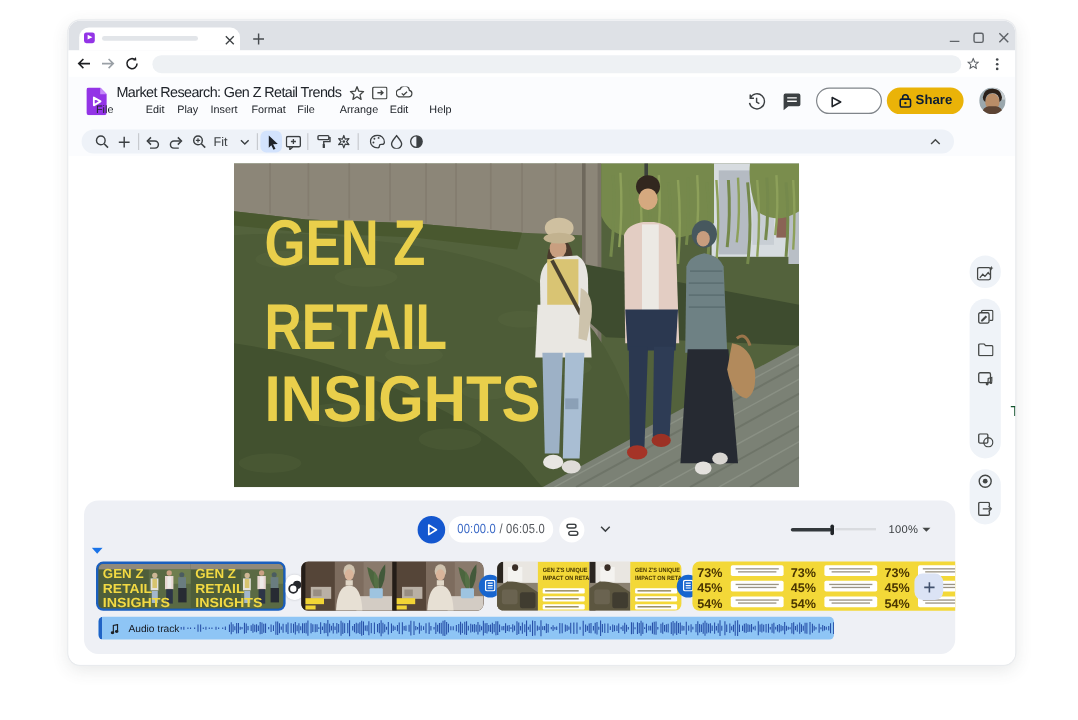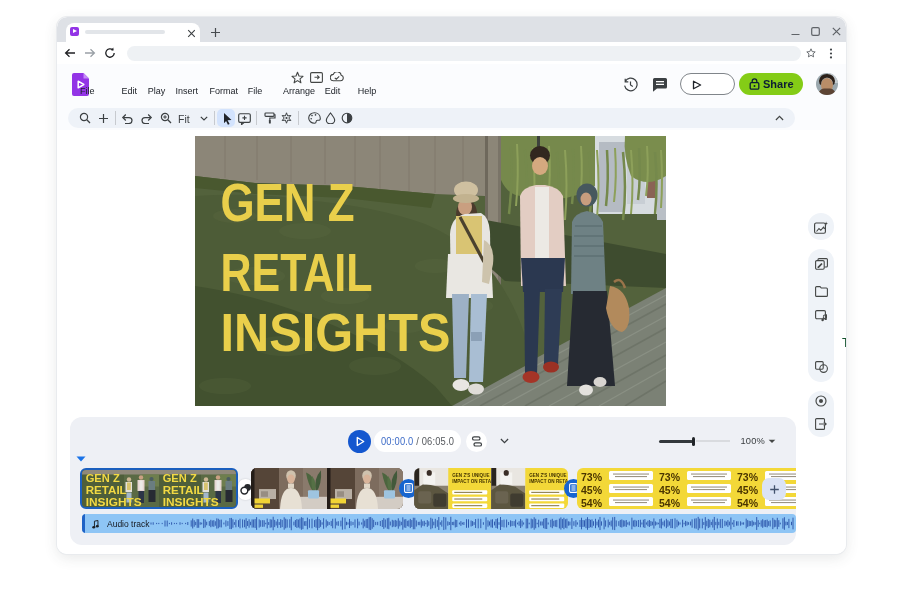--- a/index.html
+++ b/index.html
@@ -13,21 +13,21 @@
   .tabph { position:absolute; left:19px; top:6.5px; width:80px; height:4.5px; background:#e2e5e9; border-radius:2.2px; }
   .navbar { position:absolute; left:0; top:25px; width:789px; height:22px; background:#fff; }
   .addr { position:absolute; left:70px; top:28.5px; width:674px; height:15.5px; background:#eef1f4; border-radius:8px; }
   .appbar { position:absolute; left:0; top:47px; width:789px; height:66px; background:#fbfcfe; }
   .toolbar { position:absolute; left:11px; top:90.5px; width:727px; height:20.5px; background:#eef2f8; border-radius:10.5px; }
   .title { position:absolute; left:40px; top:52.5px; font-size:12px; letter-spacing:-0.5px; color:#20242a; white-space:nowrap; }
   .menus { position:absolute; top:68.5px; font-size:9px; color:#20242a; white-space:nowrap; }
   .menus { left:0; } .menus span { position:absolute; top:0; }
   .icn { position:absolute; }
   .playbtn { position:absolute; left:623px; top:56px; width:55px; height:22px; border:1px solid #80858a; border-radius:11px; background:#fff; }
-  .sharebtn { position:absolute; left:682px; top:56px; width:64px; height:22px; border-radius:11px; background:#84cc16; }
+  .sharebtn { position:absolute; left:682px; top:56px; width:64px; height:22px; border-radius:11px; background:#eab308; }
   .panel { position:absolute; left:13px; top:400px; width:726px; height:128px; background:#eef0f5; border-radius:12px; }
   .sbpill { position:absolute; left:751px; width:26px; background:#eff3f8; border-radius:13px; }
   .clip { position:absolute; top:451px; height:41px; border-radius:6px; overflow:hidden; background:#888; }
   .timetext { font-size:9.3px; letter-spacing:0.2px; color:#5f6368; white-space:nowrap; }
 </style>
 </head>
 <body>
 <div class="win">
 
   <div class="tabstrip">
@@ -74,20 +74,21 @@
       <circle cx="2" cy="9.4" r="1.1" fill="#42464a"></circle>
     </svg>
 
   <div class="appbar"></div>
 
   <svg class="icn" style="left:14.5px;top:55.5px" width="17" height="23" viewBox="0 0 17 23">
     <path d="M2 0 H11.5 L17 5.5 V21 a2 2 0 0 1 -2 2 H2 a2 2 0 0 1 -2 -2 V2 a2 2 0 0 1 2 -2 Z" fill="#9334e6"></path>
     <path d="M11.5 0 L17 5.5 H11.5 Z" fill="#c58af9"></path>
     <path d="M6.2 8.2 L11.8 11.5 L6.2 14.8 Z" fill="none" stroke="#fff" stroke-width="1.5" stroke-linejoin="round"></path>
   </svg>
+  <div class="title">Market Research: Gen Z Retail Trends</div>
   <svg class="icn" style="left:233.5px;top:53.5px" width="13" height="13" viewBox="0 0 13 13">
       <path d="M6.5 1.2 L8 5 L12 5.3 L9 7.9 L9.9 11.8 L6.5 9.6 L3.1 11.8 L4 7.9 L1 5.3 L5 5 Z" fill="none" stroke="#444746" stroke-width="1.1" stroke-linejoin="round"></path>
     </svg>
   <svg class="icn" style="left:253px;top:54.5px" width="13" height="11" viewBox="0 0 13 11">
       <rect x="0.6" y="0.6" width="11.8" height="9.8" rx="1.2" fill="none" stroke="#444746" stroke-width="1.1"></rect>
       <path d="M4.5 5.3 H9 M7.2 3.4 L9.2 5.3 L7.2 7.2" fill="none" stroke="#444746" stroke-width="1.1"></path>
     </svg>
   <svg class="icn" style="left:272.5px;top:55px" width="14" height="10" viewBox="0 0 14 10">
       <path d="M3.6 8.8 a3.2 3.2 0 0 1 -0.3 -6.4 a4.1 4.1 0 0 1 7.9 0.9 a2.8 2.8 0 0 1 -0.6 5.5 Z" fill="none" stroke="#444746" stroke-width="1.1"></path>
       <path d="M4.8 5.8 L6.3 7.2 L9.2 4.4" fill="none" stroke="#444746" stroke-width="1.1"></path>
@@ -520,21 +521,21 @@
       <svg style="position:absolute;left:0;top:0" width="219" height="41" viewBox="0 0 219 41">
           <use href="#stg" x="4"></use>
           <use href="#stg" x="82"></use>
           <use href="#stg" x="160"></use>
         </svg>
     </div>
     <div class="abs" style="left:705px;top:461px;width:24px;height:22px;background:#dbe3f5;border-radius:7px;"></div>
     <svg class="icn" style="left:711.5px;top:466.5px" width="11" height="11" viewBox="0 0 11 11">
         <path d="M5.5 1.2 V9.8 M1.2 5.5 H9.8" stroke="#41516d" stroke-width="1.3"></path>
       </svg>
-    <div class="abs" id="audiotrack" style="left:25px;top:497px;width:714px;height:19px;background:#8ec5f5;border-radius:4px;overflow:hidden;">
+    <div class="abs" id="audiotrack" style="left:25px;top:497px;width:613px;height:19px;background:#8ec5f5;border-radius:4px;overflow:hidden;">
         <div class="abs" style="left:0;top:0;width:2.5px;height:19px;background:#1f62c5;"></div>
       <svg style="position:absolute;left:10px;top:5.5px" width="7" height="9" viewBox="0 0 8 10">
           <path d="M2.8 8 V1.2 L6.8 0.4 V6.8" fill="none" stroke="#1d2126" stroke-width="1.1"></path>
           <ellipse cx="2" cy="8.2" rx="1.7" ry="1.4" fill="#1d2126"></ellipse>
           <ellipse cx="6" cy="7" rx="1.7" ry="1.4" fill="#1d2126"></ellipse>
         </svg>
       <div class="abs" style="left:25px;top:5px;font-size:8.5px;color:#15181f;">Audio track</div>
       <svg id="wave" style="position:absolute;left:68px;top:0" width="646" height="19">
           <path d="M1.0 8.50V10.50M3.2 8.25V10.75M6.6 8.90V10.10M8.8 8.90V10.10M12.2 8.90V10.10M15.0 6.50V12.50M17.2 6.50V12.50M19.4 8.90V10.10M21.6 8.25V10.75M24.4 8.90V10.10M26.6 8.90V10.10M30.0 8.25V10.75M32.2 8.90V10.10M35.6 8.90V10.10M37.8 8.00V11.00M41.2 6.38V12.62M42.7 4.55V14.45M44.2 6.23V12.77M45.7 7.82V11.18M47.2 5.14V13.86M48.7 5.22V13.78M50.2 8.22V10.78M51.7 8.60V10.40M53.7 4.95V14.05M55.2 5.59V13.41M56.7 7.73V11.27M59.3 7.14V11.86M60.8 5.81V13.19M62.3 6.53V12.47M63.8 6.17V12.83M65.3 7.27V11.73M66.8 4.36V14.64M68.3 4.75V14.25M69.8 5.80V13.20M71.3 5.59V13.41M73.9 8.55V10.45M75.9 6.38V12.62M77.9 7.13V11.87M79.9 4.00V15.00M81.4 3.89V15.11M82.9 5.28V13.72M84.4 8.17V10.83M85.9 5.70V13.30M88.5 6.17V12.83M90.0 4.73V14.27M92.6 5.40V13.60M94.6 5.78V13.22M96.1 4.24V14.76M97.6 7.01V11.99M99.1 5.32V13.68M100.6 7.78V11.22M102.1 5.37V13.63M103.6 5.47V13.53M105.1 5.02V13.98M106.6 3.14V15.86M109.2 5.38V13.62M110.7 6.29V12.71M112.7 6.12V12.88M114.2 6.28V12.72M115.7 8.75V10.25M117.2 4.60V14.40M118.7 8.09V10.91M120.2 5.23V13.77M121.7 5.55V13.45M123.2 2.76V16.24M124.7 5.88V13.12M126.2 7.49V11.51M127.7 5.12V13.88M129.2 8.04V10.96M130.7 5.12V13.88M132.2 5.90V13.10M134.2 3.28V15.72M135.7 4.68V14.32M137.2 5.43V13.57M139.8 5.23V13.77M141.3 2.78V16.22M143.9 7.64V11.36M145.4 6.05V12.95M146.9 5.04V13.96M148.4 5.56V13.44M149.9 4.59V14.41M151.4 3.23V15.77M152.9 3.86V15.14M154.4 7.29V11.71M155.9 7.06V11.94M157.4 3.66V15.34M159.4 5.21V13.79M162.0 4.68V14.32M164.6 6.10V12.90M166.1 5.23V13.77M167.6 2.80V16.20M169.1 5.01V13.99M170.6 6.16V12.84M172.1 8.31V10.69M173.6 4.24V14.76M176.2 5.55V13.45M177.7 7.18V11.82M179.2 8.02V10.98M181.2 6.88V12.12M182.7 4.76V14.24M185.3 4.45V14.55M186.8 7.64V11.36M188.3 7.18V11.82M190.9 6.63V12.37M192.4 3.34V15.66M195.0 3.76V15.24M196.5 7.77V11.23M198.0 8.42V10.58M199.5 4.95V14.05M201.0 7.29V11.71M203.0 7.91V11.09M205.0 5.39V13.61M207.6 4.73V14.27M209.1 7.58V11.42M211.7 8.41V10.59M213.2 4.68V14.32M214.7 6.54V12.46M216.2 5.11V13.89M217.7 4.89V14.11M219.2 3.28V15.72M220.7 2.94V16.06M222.2 4.26V14.74M223.7 5.87V13.13M225.7 7.89V11.11M227.7 7.82V11.18M230.3 6.93V12.07M232.3 5.99V13.01M233.8 4.12V14.88M235.3 5.53V13.47M237.3 4.22V14.78M238.8 3.79V15.21M240.3 7.52V11.48M242.3 5.82V13.18M243.8 6.46V12.54M245.3 5.91V13.09M246.8 6.62V12.38M248.3 4.32V14.68M249.8 6.64V12.36M251.3 7.81V11.19M252.8 3.32V15.68M254.3 5.43V13.57M255.8 5.10V13.90M257.3 6.80V12.20M258.8 6.36V12.64M260.3 4.90V14.10M261.8 6.06V12.94M263.3 3.71V15.29M264.8 3.77V15.23M266.3 6.41V12.59M268.3 7.84V11.16M269.8 7.73V11.27M271.3 5.44V13.56M272.8 7.25V11.75M274.3 6.79V12.21M275.8 8.74V10.26M277.3 6.12V12.88M278.8 7.33V11.67M280.8 3.74V15.26M282.3 4.72V14.28M283.8 7.68V11.32M285.3 4.84V14.16M287.3 6.22V12.78M288.8 3.04V15.96M290.3 8.19V10.81M291.8 6.39V12.61M293.8 2.98V16.02M295.8 3.45V15.55M297.8 7.31V11.69M299.3 7.99V11.01M300.8 2.80V16.20M302.3 7.95V11.05M303.8 7.73V11.27M305.3 5.55V13.45M306.8 6.00V13.00M309.4 8.55V10.45M310.9 7.12V11.88M312.4 8.52V10.48M313.9 8.03V10.97M316.5 5.18V13.82M318.5 5.31V13.69M321.1 6.52V12.48M322.6 7.07V11.93M324.1 8.12V10.88M325.6 5.03V13.97M328.2 4.68V14.32M330.8 4.83V14.17M333.4 8.24V10.76M336.0 3.30V15.70M338.0 6.33V12.67M339.5 7.46V11.54M341.0 5.60V13.40M342.5 5.25V13.75M344.5 7.60V11.40M346.0 5.00V14.00M347.5 4.34V14.66M349.0 8.20V10.80M350.5 3.02V15.98M352.0 6.09V12.91M354.0 5.58V13.42M356.6 5.54V13.46M358.6 7.93V11.07M360.6 6.35V12.65M362.1 7.02V11.98M364.1 7.15V11.85M365.6 5.53V13.47M367.6 8.59V10.41M369.1 7.23V11.77M370.6 4.97V14.03M372.1 6.53V12.47M373.6 8.41V10.59M376.2 4.51V14.49M377.7 4.67V14.33M379.2 8.68V10.32M381.2 4.59V14.41M382.7 5.24V13.76M384.2 3.27V15.73M385.7 4.75V14.25M387.2 8.75V10.25M388.7 5.69V13.31M390.7 7.48V11.52M392.2 7.50V11.50M393.7 4.82V14.18M395.2 4.16V14.84M396.7 3.99V15.01M398.2 8.46V10.54M400.8 5.78V13.22M402.3 4.79V14.21M403.8 6.75V12.25M405.3 6.20V12.80M406.8 5.87V13.13M409.4 4.59V14.41M410.9 3.40V15.60M412.4 5.06V13.94M413.9 3.78V15.22M415.4 5.21V13.79M416.9 4.68V14.32M418.4 7.29V11.71M419.9 7.62V11.38M421.9 4.04V14.96M423.9 7.28V11.72M425.9 6.17V12.83M427.4 8.37V10.63M430.0 6.06V12.94M431.5 3.71V15.29M433.0 6.01V12.99M434.5 6.32V12.68M436.0 4.88V14.12M437.5 3.19V15.81M439.0 5.01V13.99M440.5 5.82V13.18M442.0 5.35V13.65M443.5 7.24V11.76M445.5 4.80V14.20M447.0 7.63V11.37M448.5 5.64V13.36M450.0 2.97V16.03M451.5 7.36V11.64M454.1 3.67V15.33M455.6 6.35V12.65M458.2 5.56V13.44M459.7 7.84V11.16M461.2 6.54V12.46M462.7 3.24V15.76M464.7 2.93V16.07M466.2 6.42V12.58M468.8 7.15V11.85M470.3 5.89V13.11M471.8 5.44V13.56M473.3 6.28V12.72M474.8 6.58V12.42M476.3 6.05V12.95M477.8 8.35V10.65M479.3 7.53V11.47M481.9 3.67V15.33M483.4 6.44V12.56M484.9 5.89V13.11M486.4 6.67V12.33M488.4 5.99V13.01M490.4 5.76V13.24M491.9 8.50V10.50M493.4 5.71V13.29M494.9 5.02V13.98M496.4 8.38V10.62M497.9 6.77V12.23M499.4 5.97V13.03M500.9 7.06V11.94M502.4 7.67V11.33M503.9 4.40V14.60M505.4 7.41V11.59M506.9 8.30V10.70M508.4 8.70V10.30M509.9 5.08V13.92M511.4 4.50V14.50M512.9 7.72V11.28M514.4 6.44V12.56M516.4 4.82V14.18M517.9 6.28V12.72M519.4 7.47V11.53M520.9 4.98V14.02M522.4 4.86V14.14M525.0 4.35V14.65M527.0 5.75V13.25M528.5 7.45V11.55M530.0 8.44V10.56M532.6 5.69V13.31M534.1 8.70V10.30M535.6 6.88V12.12M537.1 7.59V11.41M538.6 8.19V10.81M540.6 7.59V11.41M542.1 5.31V13.69M544.7 4.61V14.39M546.2 4.31V14.69M548.2 2.83V16.17M549.7 4.67V14.33M552.3 4.64V14.36M553.8 8.05V10.95M555.3 3.15V15.85M556.8 6.71V12.29M558.3 4.94V14.06M559.8 5.72V13.28M561.3 7.90V11.10M562.8 5.41V13.59M564.3 2.95V16.05M565.8 7.87V11.13M567.3 4.52V14.48M568.8 7.80V11.20M570.3 5.15V13.85M572.3 4.95V14.05M574.9 6.74V12.26M576.4 7.60V11.40M577.9 6.10V12.90M579.4 7.65V11.35M580.9 3.49V15.51M582.4 8.56V10.44M583.9 6.04V12.96M586.5 7.30V11.70M588.0 7.29V11.71M590.6 7.33V11.67M592.1 8.53V10.47M593.6 8.30V10.70M596.2 4.64V14.36M597.7 6.14V12.86M599.2 6.83V12.17M600.7 7.11V11.89M602.2 6.43V12.57M603.7 7.69V11.31M605.2 8.20V10.80M606.7 3.07V15.93M608.2 6.13V12.87M609.7 8.73V10.27M611.2 6.37V12.63M612.7 5.17V13.83M614.2 6.32V12.68M615.7 5.96V13.04M617.2 5.66V13.34M618.7 7.15V11.85M620.2 6.46V12.54M622.8 3.86V15.14M624.3 5.69V13.31M625.8 6.19V12.81M627.3 3.79V15.21M628.8 6.17V12.83M630.3 8.64V10.36M632.9 4.34V14.66M634.4 3.21V15.79M635.9 7.58V11.42M637.4 7.90V11.10M638.9 4.89V14.11M641.5 7.81V11.19M643.0 3.66V15.34" stroke="#2750a8" stroke-width="0.9"></path>
         </svg>

